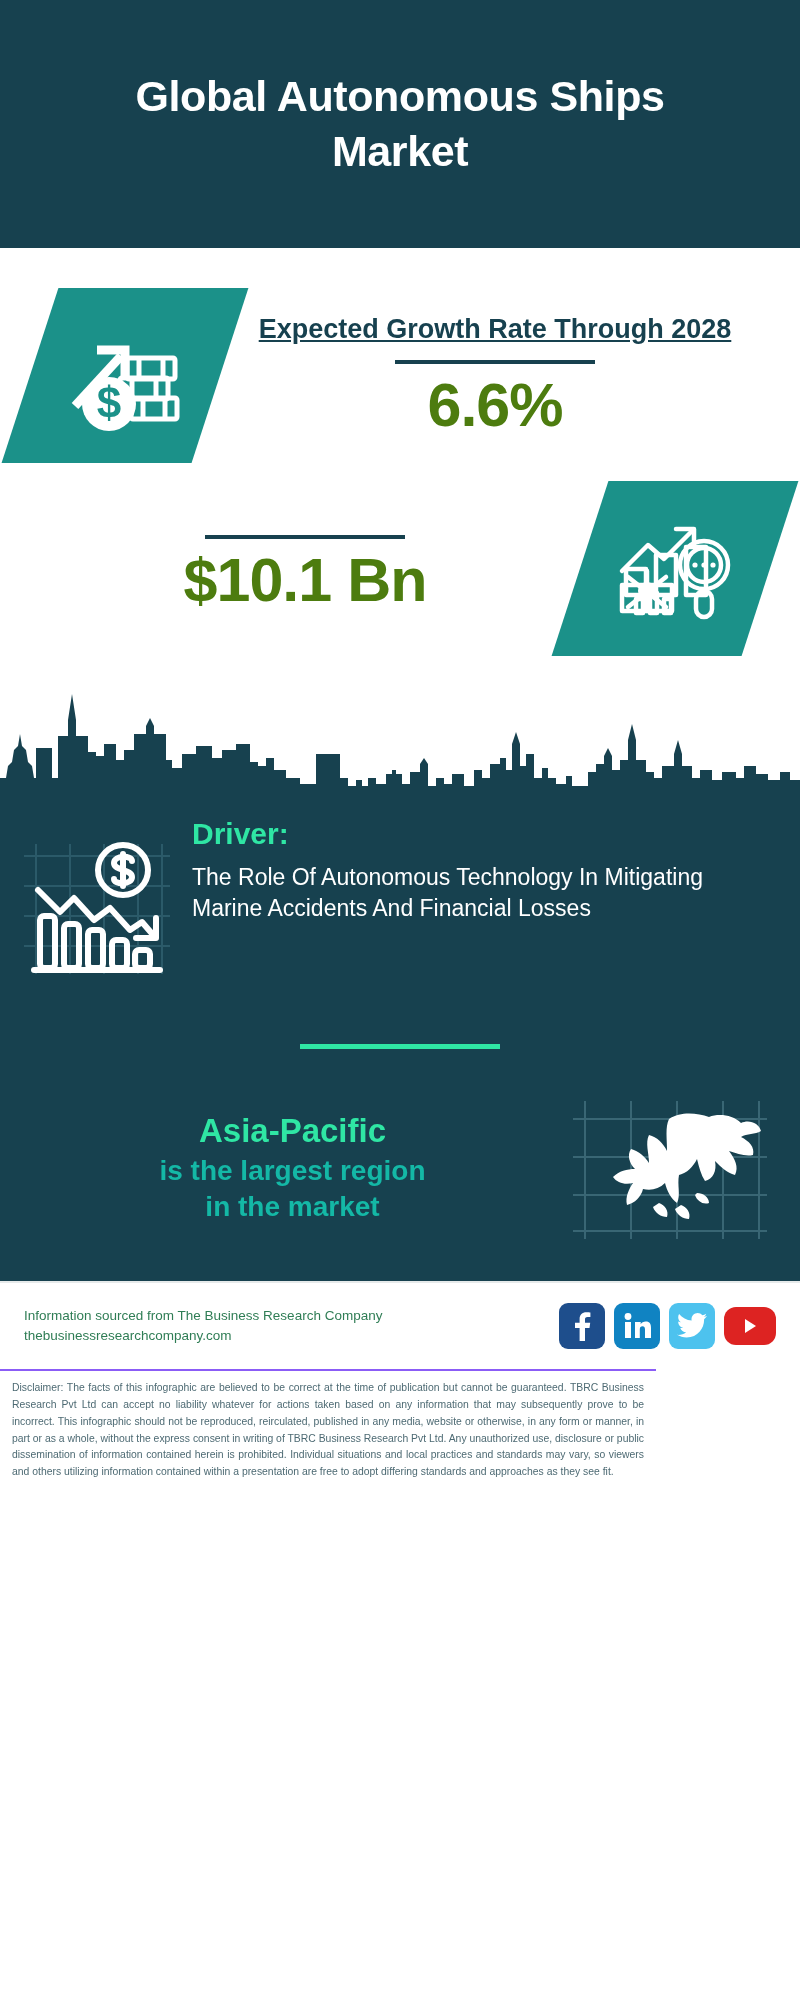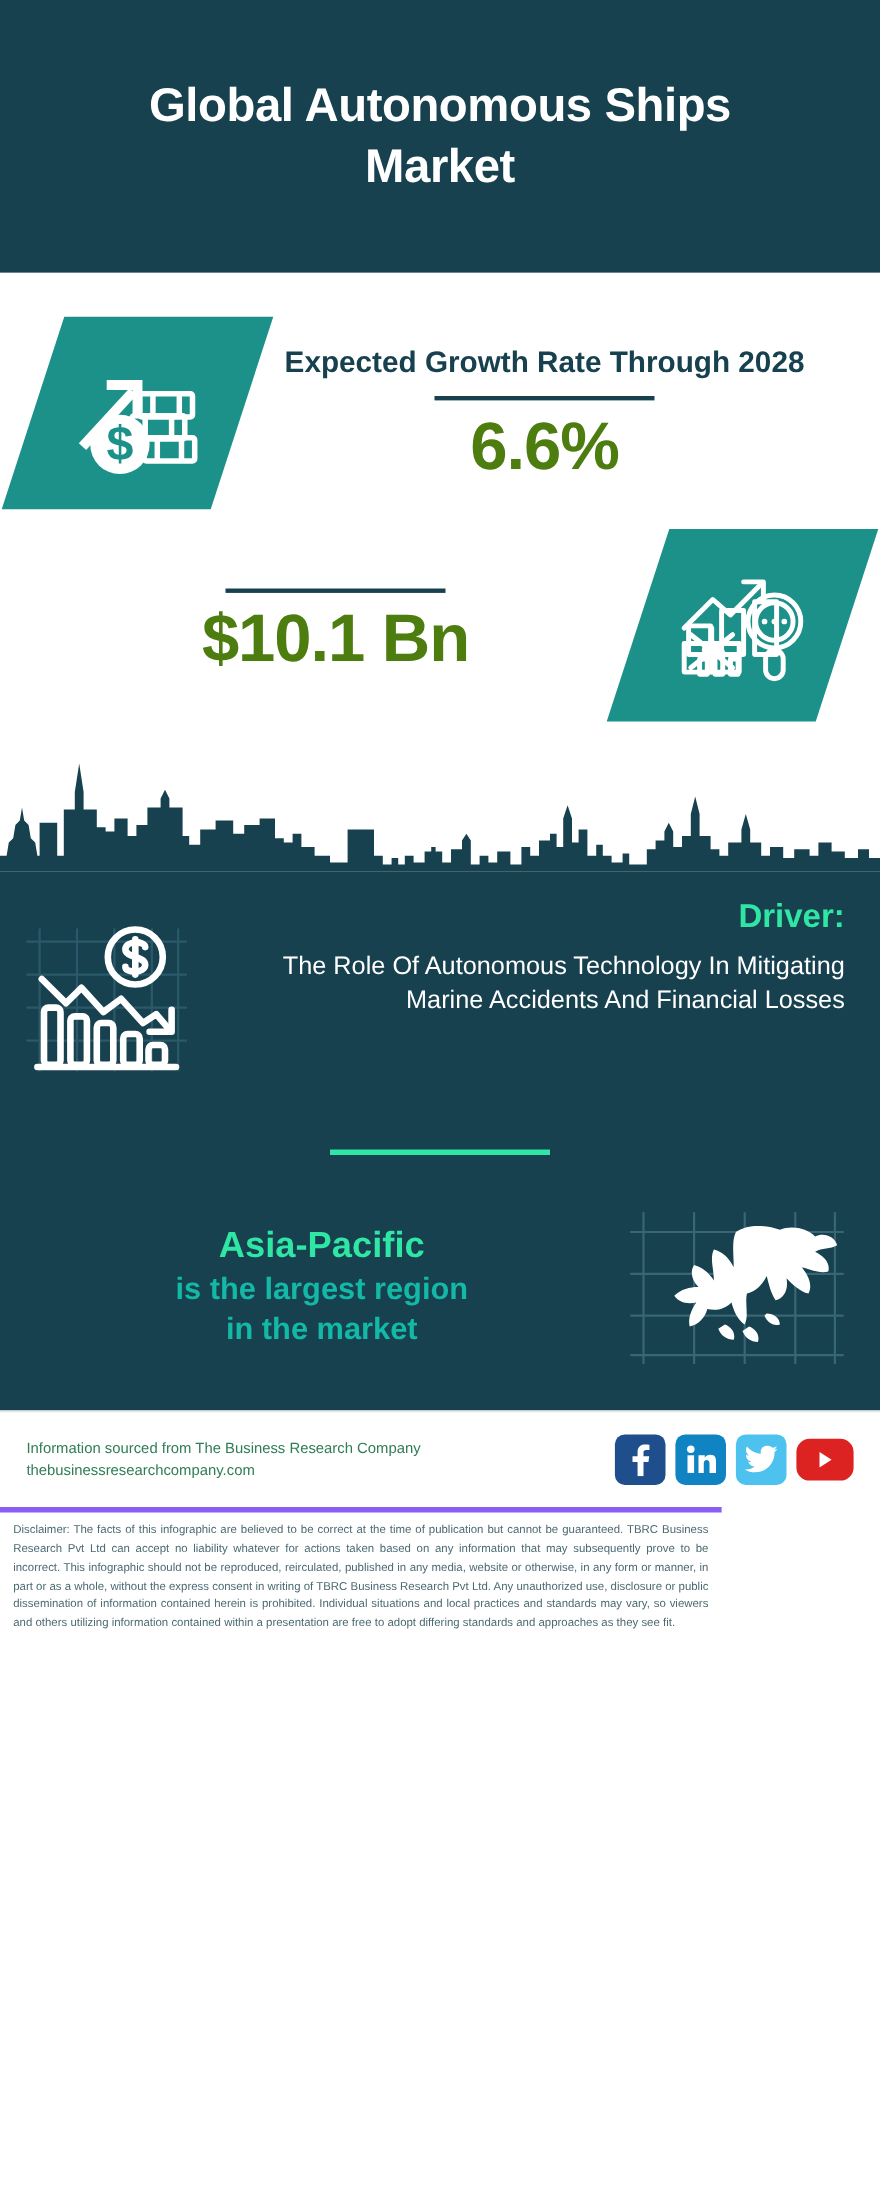--- a/index.html
+++ b/index.html
@@ -56,20 +56,21 @@
     transform:skewX(-18deg);
   }
   .badge svg{position:relative;z-index:2;}
 
   .stat-text{flex:1;text-align:center;}
   .stat-label{
     color:#17414f;
     font-size:27px;
     font-weight:bold;
     line-height:1.32;
+    text-decoration:underline;
   }
   .stat-rule{
     width:200px;height:4px;
     background:#17414f;
     margin:13px auto 8px auto;
   }
   .stat-value{
     color:#4d7c0f;
     font-size:61px;
     font-weight:bold;
@@ -87,21 +88,21 @@
     position:relative;
     box-sizing:border-box;
     padding-bottom:8px;
   }
 
   .driver-row{
     display:flex;align-items:flex-start;
     padding:22px 22px 0 22px;
   }
   .driver-icon{flex:0 0 170px;padding-top:12px;}
-  .driver-body{flex:1;text-align:right;padding-right:10px;}
+  .driver-body{flex:1;text-align:left;padding-right:10px;}
   .driver-head{
     color:#2fe6a4;
     font-size:30px;font-weight:bold;
     line-height:1.3;
     margin-bottom:9px;
   }
   .driver-text{
     color:#ffffff;
     font-size:23px;font-weight:normal;
     line-height:1.36;
@@ -149,21 +150,21 @@
   .sico{width:46px;height:46px;border-radius:9px;display:flex;align-items:center;justify-content:center;}
   .sico.fb{background:#1e4e8c;}
   .sico.li{background:#1083c2;}
   .sico.tw{background:#4dc2ee;}
   .sico.yt{background:#dd2322;border-radius:12px;width:52px;height:38px;}
 
   .disclaimer{
     width:656px;
     box-sizing:border-box;
     padding:9px 12px 10px 12px;
-    border-top:5px solid #8b5cf6;
+    border-top:2px solid #8b5cf6;
     background:#ffffff;
   }
   .disclaimer p{
     margin:0;
     color:#4d6a73;
     font-size:10.4px;
     line-height:1.62;
     text-align:justify;
     font-family:"Liberation Sans", sans-serif;
   }

